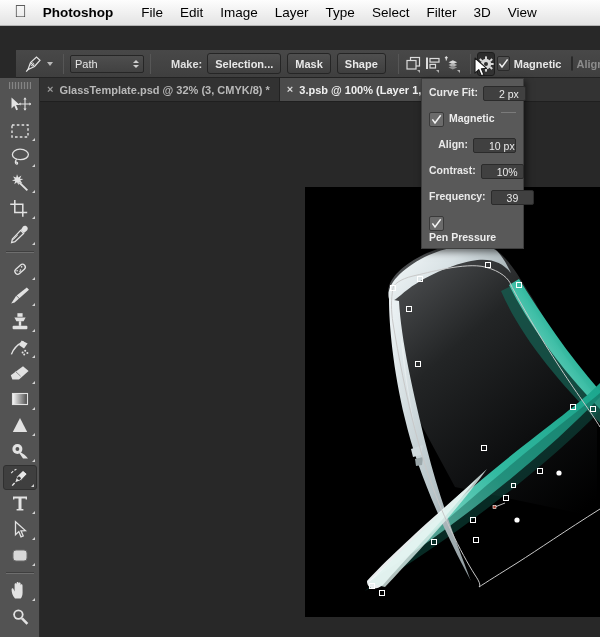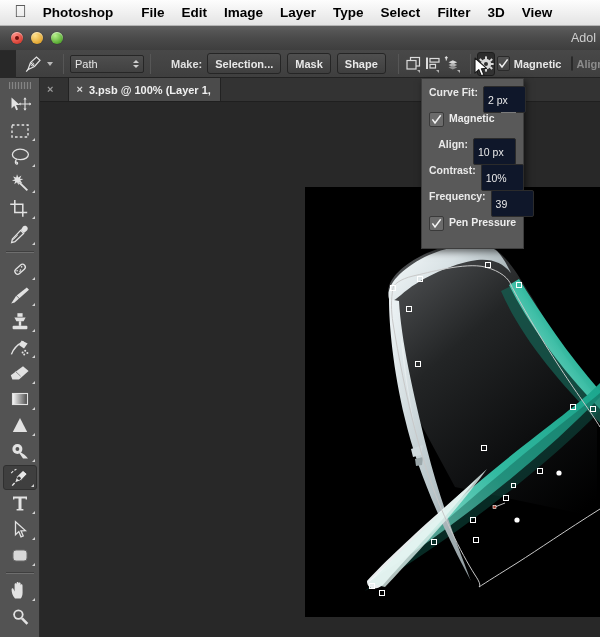--- a/index.html
+++ b/index.html
@@ -29,21 +29,20 @@
     font-size: 17px; line-height: 1;
     color: #2b2b2b;
     margin-right: 16px;
     margin-top: -2px;
   }
   .menu-item {
     font-size: 13.5px;
     color: #000;
     margin-right: 17px;
     white-space: nowrap;
-    font-weight: bold;
   }
   .menu-item.app-name { font-weight: bold; margin-right: 28px; }
 
   
   #titlebar {
     position: absolute; left: 0; top: 26px;
     width: 600px; height: 24px;
     background: linear-gradient(to bottom, #5d5d5d 0%, #4a4a4a 50%, #3e3e3e 100%);
     border-bottom: 1px solid #2a2a2a;
     display: flex; align-items: center;
@@ -254,36 +253,36 @@
     box-shadow: 2px 3px 7px rgba(0,0,0,0.55);
     padding: 7px 7px 8px 7px;
     box-sizing: border-box;
     z-index: 50;
   }
   .pp-row {
     display: flex; align-items: flex-start;
     height: 20px;
     margin-bottom: 6px;
   }
-  .pp-row:last-child { margin-bottom: 4px; }
+  .pp-row:last-child { margin-bottom: 4px; flex-direction: column; }
   .pp-label {
     font-size: 10.5px; font-weight: bold; color: #e9e9e9;
     white-space: nowrap;
     text-align: right;
     flex: 1 1 auto;
     padding-right: 5px;
   }
   .pp-field {
-    width: 43px; height: 27px;
-    background: #0f172a;
+    width: 43px; height: 15px;
+    background: #404040;
     border: 1px solid #2b2b2b;
     border-radius: 2px;
     color: #e9e9e9; font-size: 10.5px;
     display: flex; align-items: center;
-    padding-left: 4px;
+    padding-left: 15px;
     box-sizing: border-box;
     flex: 0 0 auto;
   }
   .pp-check {
     width: 13px; height: 13px;
     background: #6b6b6b;
     border: 1px solid #3a3a3a;
     border-radius: 2px;
     display: flex; align-items: center; justify-content: center;
     flex: 0 0 auto;
@@ -320,26 +319,20 @@
     <span class="menu-item">Edit</span>
     <span class="menu-item">Image</span>
     <span class="menu-item">Layer</span>
     <span class="menu-item">Type</span>
     <span class="menu-item">Select</span>
     <span class="menu-item">Filter</span>
     <span class="menu-item">3D</span>
     <span class="menu-item">View</span>
   </div>
 
-  <div id="titlebar">
-    <div class="traffic close"></div>
-    <div class="traffic min"></div>
-    <div class="traffic max"></div>
-    <div id="window-title">Adol</div>
-  </div>
 
   <div id="optionsbar">
     <div class="ob-grip"></div>
 
     <div class="ob-tool-icon">
       <svg width="20" height="18" viewBox="0 0 20 18">
         <path d="M4 14.5 L6.5 7.5 L12.5 2.0 L16 5.2 L10.5 11.5 Z" fill="none" stroke="#e3e3e3" stroke-width="1.2"></path>
         <path d="M6.5 7.5 L10.5 11.5" stroke="#e3e3e3" stroke-width="1"></path>
         <circle cx="8.4" cy="9.4" r="1.5" fill="none" stroke="#e3e3e3" stroke-width="1"></circle>
         <path d="M4 14.5 L2.2 16.6" stroke="#e3e3e3" stroke-width="1.2"></path>
@@ -419,20 +412,21 @@
     </div>
     <span class="ob-checklabel">Magnetic</span>
 
     <div class="ob-check off"></div>
     <span class="ob-checklabel dim">Align E</span>
   </div>
 
   <div id="tabbar">
     <div class="doc-tab">
       <span class="tab-close">×</span>
+      <span>GlassTemplate.psd @ 32% (3, CMYK/8) *</span>
     </div>
     <div class="doc-tab active">
       <span class="tab-close">×</span>
       <span>3.psb @ 100% (Layer 1,</span>
     </div>
   </div>
 
   <div id="toolbar">
     <div id="tb-grip"></div>
 

